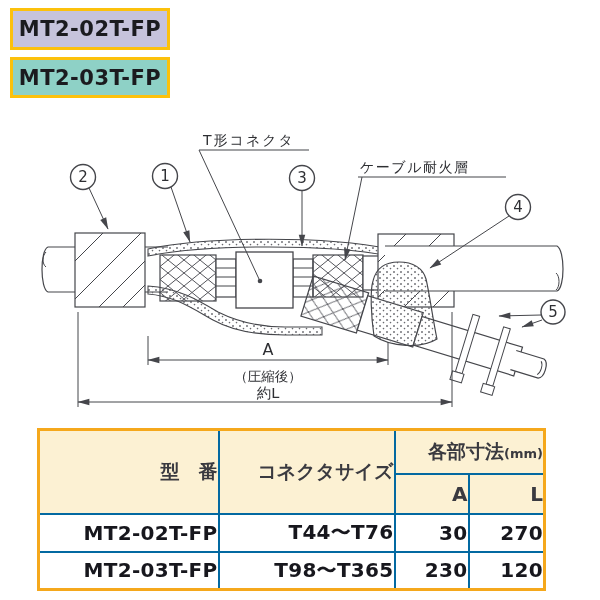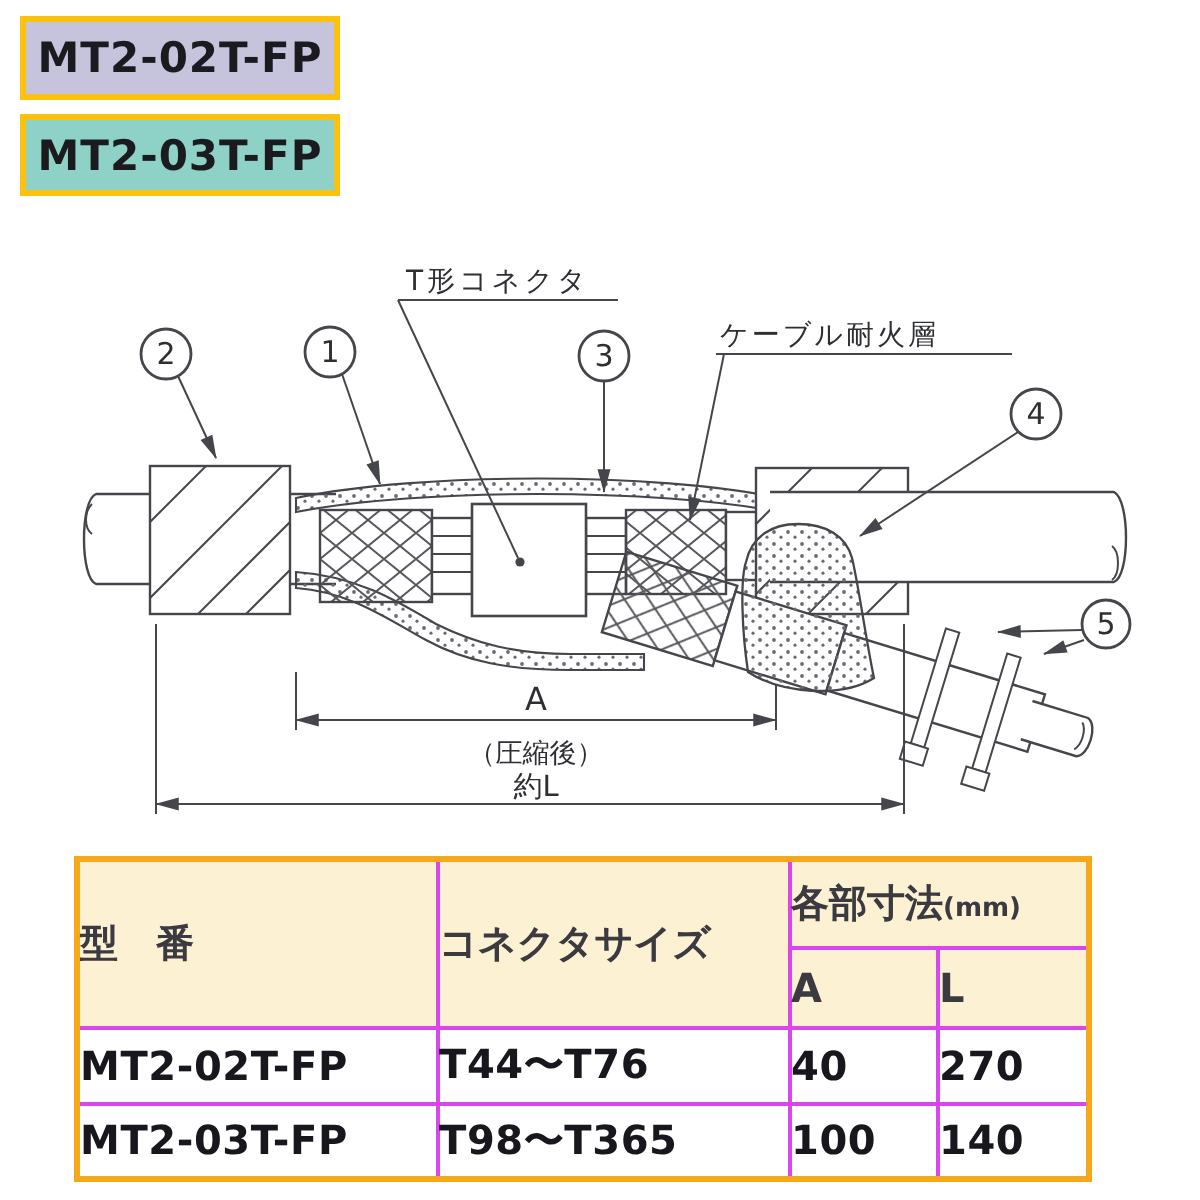--- a/index.html
+++ b/index.html
@@ -9,21 +9,21 @@
   .badge { position:absolute; left:10px; width:160px; height:42px;
     border:3px solid #fcc10c; display:flex; align-items:center; justify-content:center;
     font-weight:bold; font-size:21px; letter-spacing:0.5px; color:#1b1b1f; }
   #badge-1 { top:8px; }
   #badge-2 { top:57px; height:41px; }
 
   #diagram { position:absolute; left:0; top:100px; }
 
   table.spec { position:absolute; left:37px; top:428px; width:506px;
     border-collapse:collapse; border:3px solid #f5a81c; table-layout:fixed; }
-  .spec th, .spec td { border:2px solid #d946ef; text-align:left; vertical-align:middle; padding:0; }
+  .spec th, .spec td { border:2px solid #0369a1; text-align:right; vertical-align:middle; padding:0; }
   .spec th.hdr { background:#fcf1d3; font-weight:bold; color:#3a3a40; font-size:19px; }
   .spec th.sub { background:#fcf1d3; font-weight:bold; color:#3a3a40; font-size:20px; height:40px; }
   .spec tr.hrow1 { height:44px; }
   .spec td.val { background:#ffffff; font-size:20px; font-weight:bold; color:#17171d; height:38px;
     letter-spacing:0.3px; }
   .spec .unit { font-size:13px; font-weight:bold; }
 
   svg text { fill:#2e2f33; }
 </style>
 </head>
@@ -180,23 +180,23 @@
         <span>各部寸法</span><span class="unit">(mm)</span>
       </th>
     </tr>
     <tr>
       <th class="sub">A</th>
       <th class="sub">L</th>
     </tr>
     <tr>
       <td class="val">MT2-02T-FP</td>
       <td class="val">T44〜T76</td>
-      <td class="val">40</td>
+      <td class="val">30</td>
       <td class="val">270</td>
     </tr>
     <tr>
       <td class="val">MT2-03T-FP</td>
       <td class="val">T98〜T365</td>
-      <td class="val">100</td>
-      <td class="val">140</td>
+      <td class="val">230</td>
+      <td class="val">120</td>
     </tr>
   </tbody>
 </table>
 
 </body></html>

